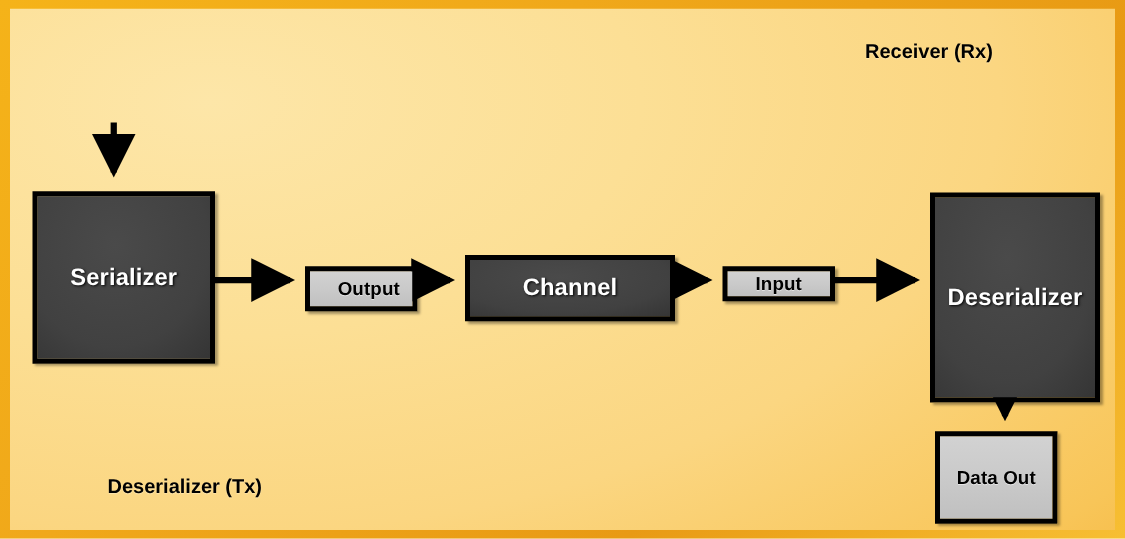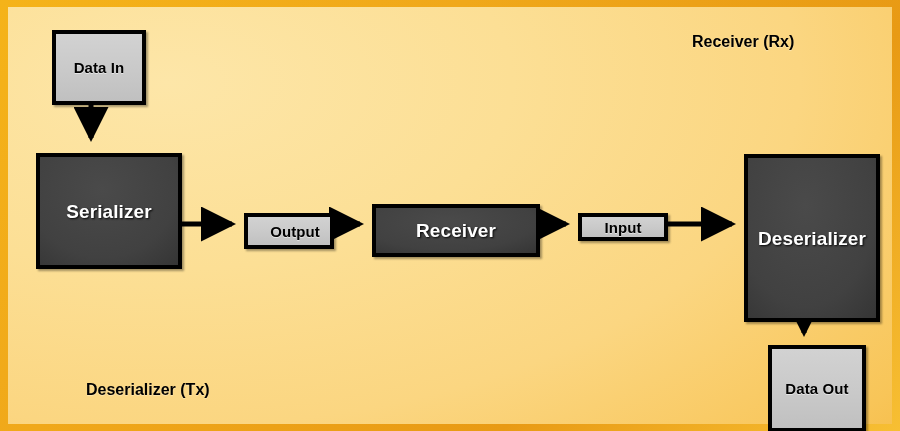--- a/index.html
+++ b/index.html
@@ -62,36 +62,36 @@
   }
   .node.dark span {
     color: #ffffff;
     text-shadow: 1px 1px 2px rgba(0,0,0,0.9);
   }
 
   
   #node-data-in      { left: 44px;  top: 23px;  width: 94px;  height: 75px; }
   #node-data-in span { font-size: 15px; }
 
-  #node-serializer      { left: 28px;  top: 146px; width: 146px; height: 116px; }
+  #node-serializer      { left: 18px;  top: 146px; width: 146px; height: 138px; }
   #node-serializer span { font-size: 19px; }
 
   #node-output      { left: 236px; top: 206px; width: 90px;  height: 36px; }
   #node-output span { font-size: 15px; margin-left: 12px; }
 
   #node-channel      { left: 364px; top: 197px; width: 168px; height: 53px; }
   #node-channel span { font-size: 19px; }
 
   #node-input      { left: 570px; top: 206px; width: 90px;  height: 28px; }
   #node-input span { font-size: 15px; }
 
   #node-deserializer      { left: 736px; top: 147px; width: 136px; height: 168px; }
   #node-deserializer span { font-size: 19px; }
 
-  #node-data-out      { left: 760px; top: 338px; width: 98px;  height: 87px; }
+  #node-data-out      { left: 740px; top: 338px; width: 98px;  height: 74px; }
   #node-data-out span { font-size: 15px; }
 
   
   .conn {
     position: absolute;
   }
   .conn svg { display: block; overflow: visible; }
 
   
   .zone-label {
@@ -141,34 +141,31 @@
         <g>
           <line x1="652" y1="217" x2="724" y2="217" stroke="#000000" stroke-width="5" marker-end="url(#arrowhead)"></line>
         </g>
 
         <g>
           <line x1="796" y1="280" x2="796" y2="326" stroke="#000000" stroke-width="5" marker-end="url(#arrowhead)"></line>
         </g>
       </svg>
     </div>
 
-    <div class="node light" id="node-data-in">
-      <span>Data In</span>
-    </div>
 
     <div class="node dark" id="node-serializer">
       <span>Serializer</span>
     </div>
 
     <div class="node light" id="node-output">
       <span>Output</span>
     </div>
 
     <div class="node dark" id="node-channel">
-      <span>Receiver</span>
+      <span>Channel</span>
     </div>
 
     <div class="node light" id="node-input">
       <span>Input</span>
     </div>
 
     <div class="node dark" id="node-deserializer">
       <span>Deserializer</span>
     </div>
 

